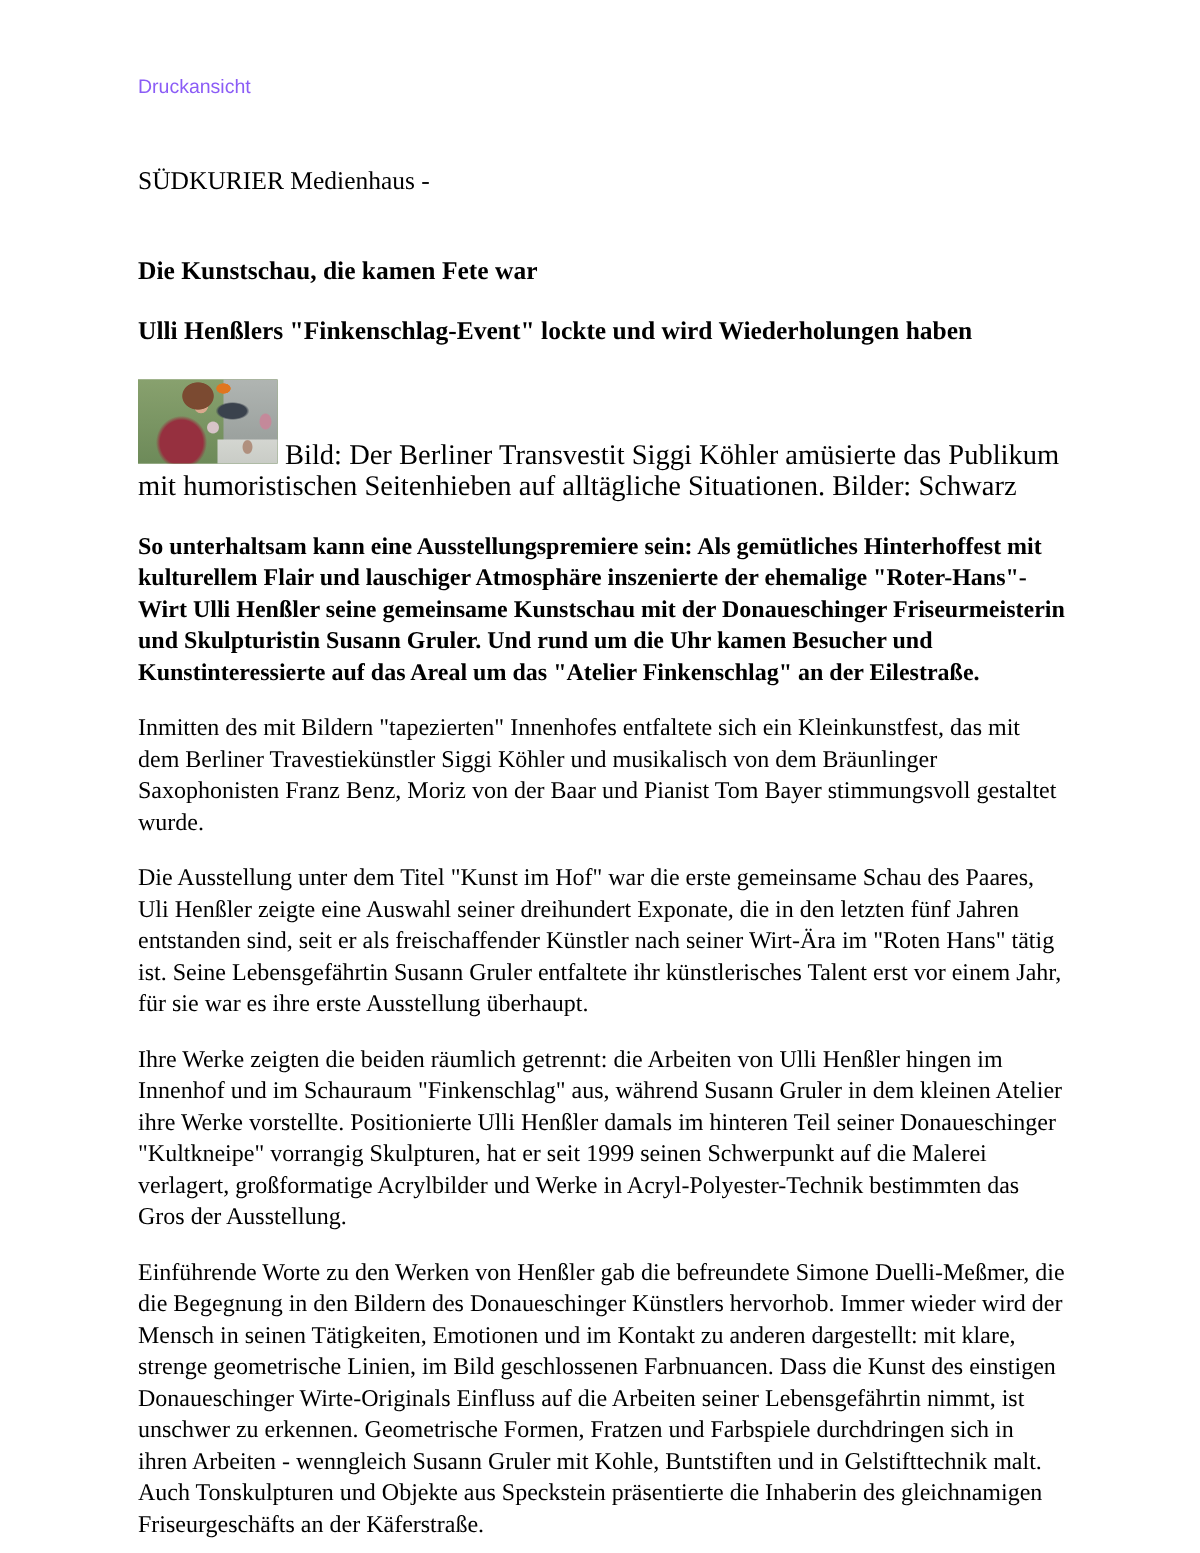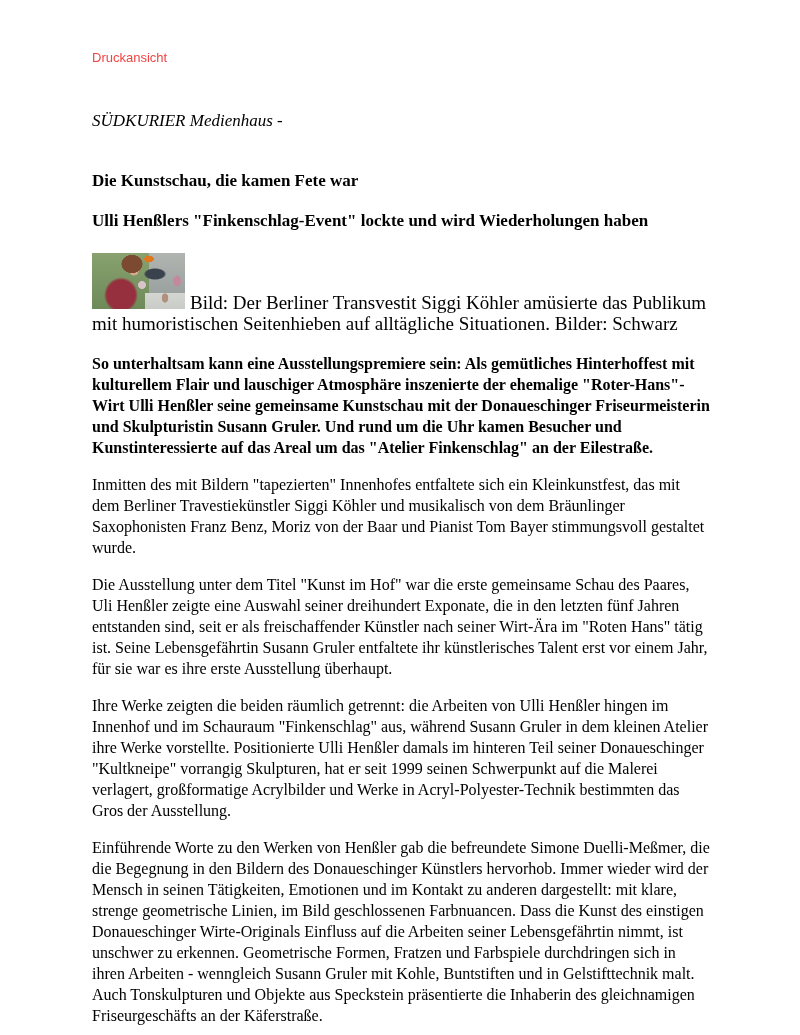--- a/index.html
+++ b/index.html
@@ -14,27 +14,26 @@
   .page {
     width: 800px;
     height: 1035px;
     padding: 50px 90px 0 92px;
     color: #000000;
     font-family: "Liberation Serif", "DejaVu Serif", serif;
   }
   .print-label {
     font-family: "Liberation Sans", "DejaVu Sans", sans-serif;
     font-size: 13px;
-    color: #ef4444;
+    color: #8b5cf6;
   }
   .masthead {
     margin-top: 45px;
     font-size: 17px;
     line-height: 22px;
-    font-style: italic;
   }
   .masthead .publisher { font-weight: normal; }
   .masthead .url-line { font-weight: bold; }
   .article-title {
     margin: 39px 0 0 0;
     font-size: 17px;
     font-weight: bold;
     line-height: 20px;
   }
   .article-date {

